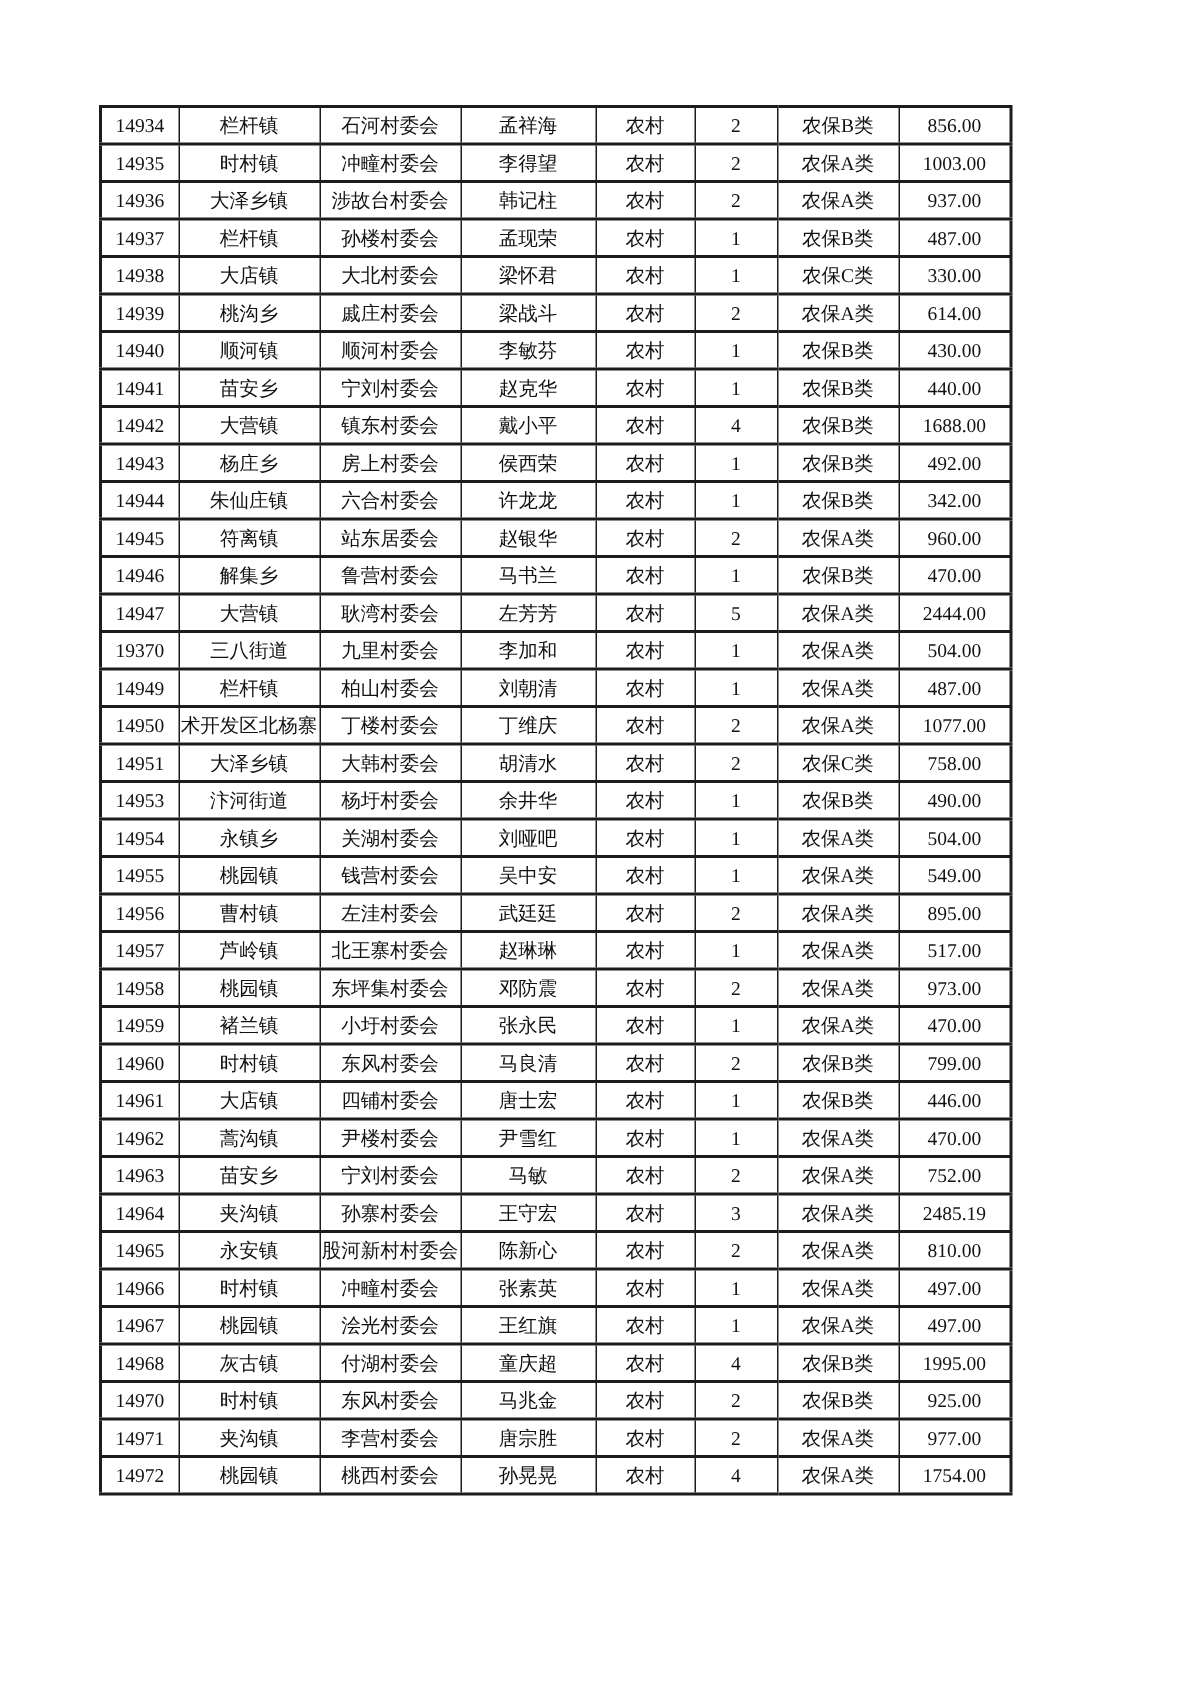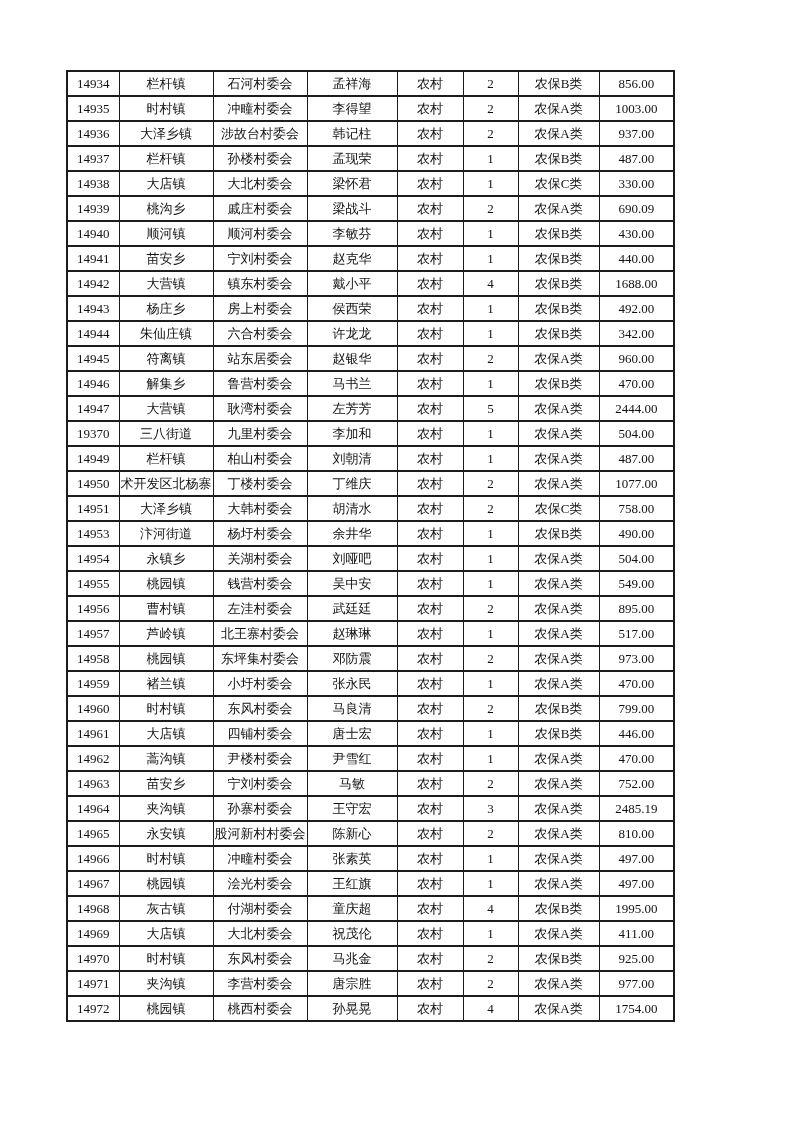--- a/index.html
+++ b/index.html
@@ -121,21 +121,21 @@
           <td>330.00</td>
         </tr>
         <tr>
           <td>14939</td>
           <td>桃沟乡</td>
           <td>戚庄村委会</td>
           <td>梁战斗</td>
           <td>农村</td>
           <td>2</td>
           <td>农保A类</td>
-          <td>690.09</td>
+          <td>614.00</td>
         </tr>
         <tr>
           <td>14940</td>
           <td>顺河镇</td>
           <td>顺河村委会</td>
           <td>李敏芬</td>
           <td>农村</td>
           <td>1</td>
           <td>农保B类</td>
           <td>430.00</td>
@@ -402,30 +402,20 @@
         </tr>
         <tr>
           <td>14968</td>
           <td>灰古镇</td>
           <td>付湖村委会</td>
           <td>童庆超</td>
           <td>农村</td>
           <td>4</td>
           <td>农保B类</td>
           <td>1995.00</td>
-        </tr>
-        <tr>
-          <td>14969</td>
-          <td>大店镇</td>
-          <td>大北村委会</td>
-          <td>祝茂伦</td>
-          <td>农村</td>
-          <td>1</td>
-          <td>农保A类</td>
-          <td>411.00</td>
         </tr>
         <tr>
           <td>14970</td>
           <td>时村镇</td>
           <td>东风村委会</td>
           <td>马兆金</td>
           <td>农村</td>
           <td>2</td>
           <td>农保B类</td>
           <td>925.00</td>

